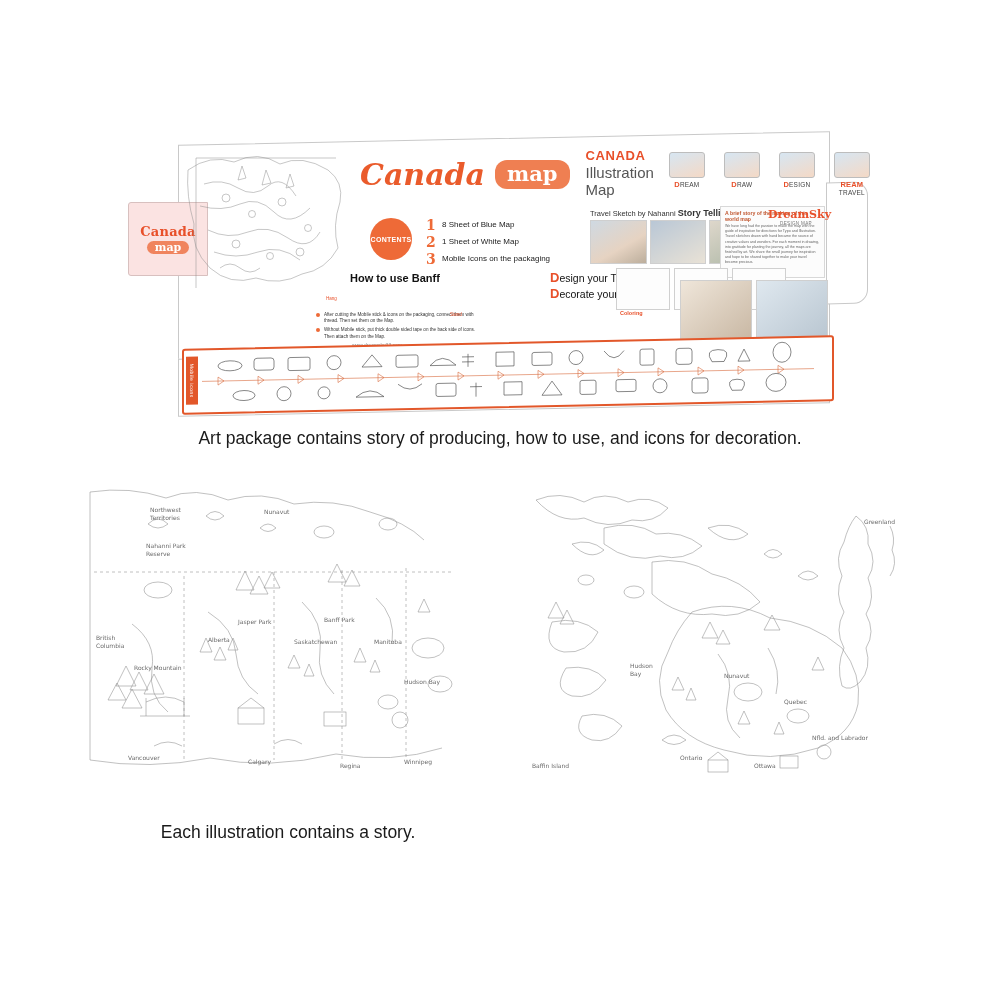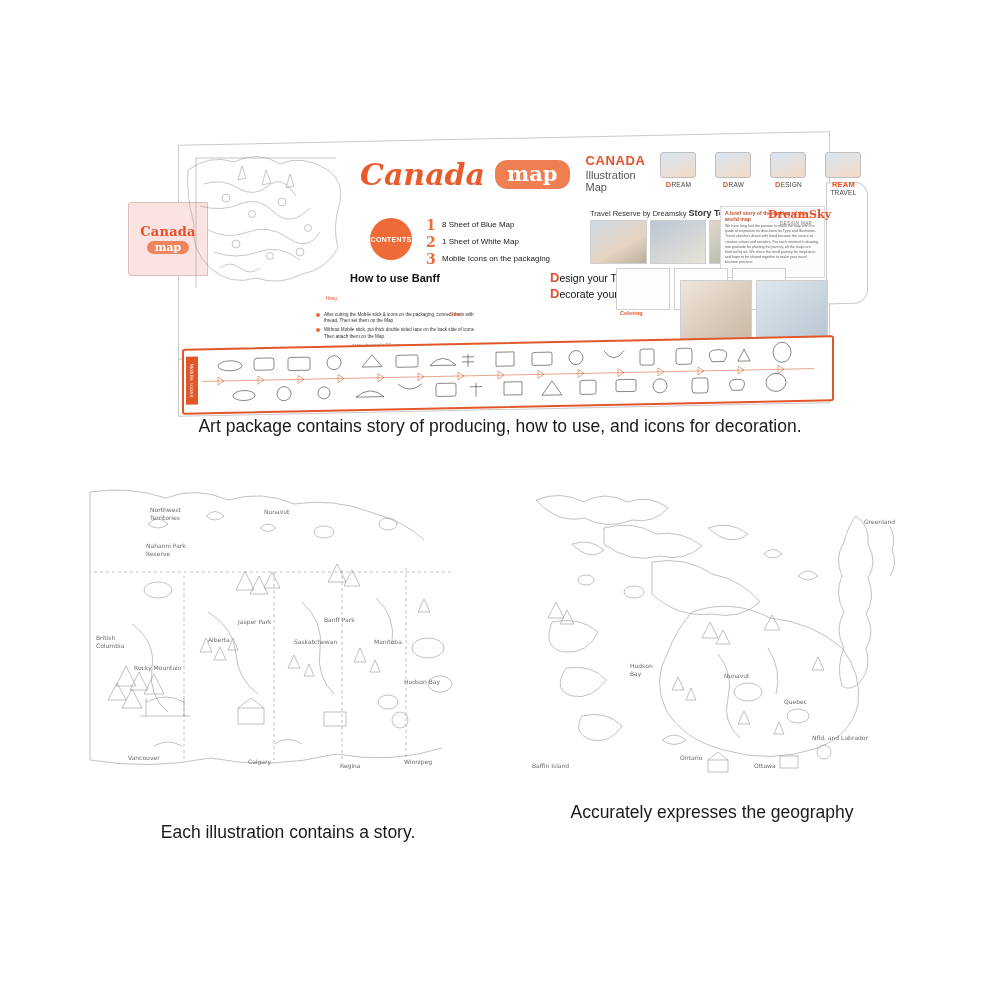--- a/index.html
+++ b/index.html
@@ -134,21 +134,21 @@
     margin-left: 6px;
     line-height: 1.15;
   }
   .hdr-title .l1 {
     font-size: 13px;
     font-weight: bold;
     color: #e8502a;
     letter-spacing: .6px;
   }
   .hdr-title .l2 {
-    font-size: 11px;
+    font-size: 15px;
     color: #555;
   }
   .hdr-icons {
     margin-left: auto;
     display: flex;
     gap: 9px;
   }
   .hicon {
     width: 46px;
     text-align: center;
@@ -384,21 +384,21 @@
   }
 
   
   .caption {
     position: absolute;
     text-align: center;
     font-family: "Liberation Sans", sans-serif;
     color: #1a1a1a;
   }
   #caption-top {
-    left: 0; top: 416px; width: 1000px;
+    left: 0; top: 428px; width: 1000px;
     font-size: 17.5px;
   }
   #caption-left {
     left: 88px; top: 822px; width: 400px;
     font-size: 17.5px;
   }
   #caption-right {
     left: 512px; top: 798px; width: 400px;
     font-size: 17.5px;
     line-height: 1.7;
@@ -489,21 +489,21 @@
       <div class="txt">1 Sheet of White Map</div>
     </div>
     <div class="row">
       <div class="num">3</div>
       <div class="txt">Mobile Icons on the packaging</div>
     </div>
   </div>
 
   <div class="story-block">
     <div class="story-head">
-      <span>Travel Reserve by Dreamsky</span>
+      <span>Travel Sketch by Nahanni</span>
       <b>Story Telling</b>
     </div>
     <div class="photo-row">
       <div class="photo p1"></div>
       <div class="photo p2"></div>
       <div class="photo p3"></div>
       <div class="photo p4"></div>
     </div>
   </div>
 
@@ -763,14 +763,13 @@
       <text x="300" y="268">Nfld. and Labrador</text>
       <text x="168" y="288">Ontario</text>
       <text x="242" y="296">Ottawa</text>
       <text x="20" y="296">Baffin Island</text>
     </g>
   </svg>
 </div>
 
 <div class="caption" id="caption-left">Each illustration contains a story.</div>
 <div class="caption" id="caption-right">
-  <div>Accurately expresses the geography</div>
 </div>
 
 </body></html>

